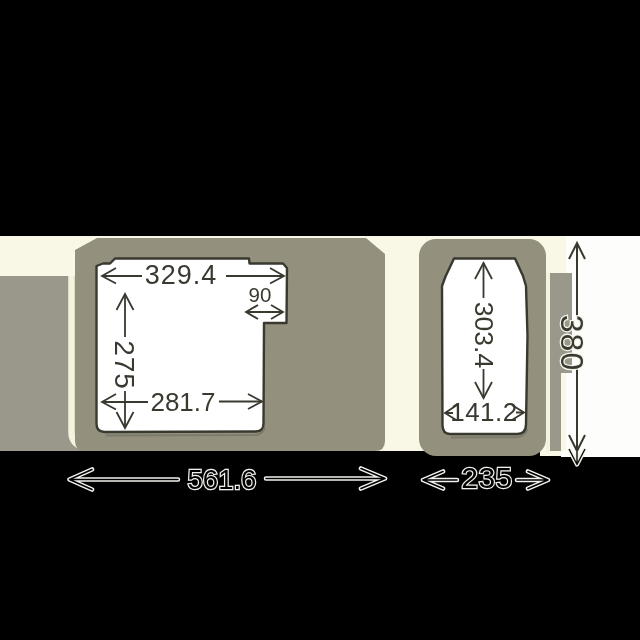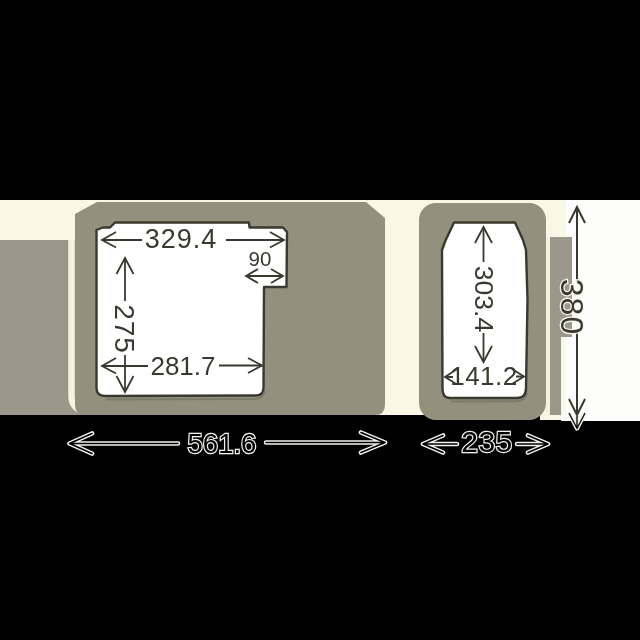--- a/index.html
+++ b/index.html
@@ -1,17 +1,17 @@
 <!DOCTYPE html>
 <html><head>
 <meta charset="utf-8">
 <style>
   html,body{margin:0;padding:0;background:#000;}
   #stage{position:relative;width:640px;height:560px;overflow:hidden;background:#000;
-         font-family:"Liberation Sans", sans-serif;}
+         font-family:"Liberation Sans", sans-serif;margin-top:36px;}
   svg{position:absolute;top:0;left:0;}
   text{font-family:"Liberation Sans", sans-serif;}
 </style>
 </head>
 <body>
 <div id="stage">
 <svg width="640" height="640" viewBox="0 0 640 640">
 
   <rect x="0" y="0" width="640" height="200" fill="#000000"></rect>
 

